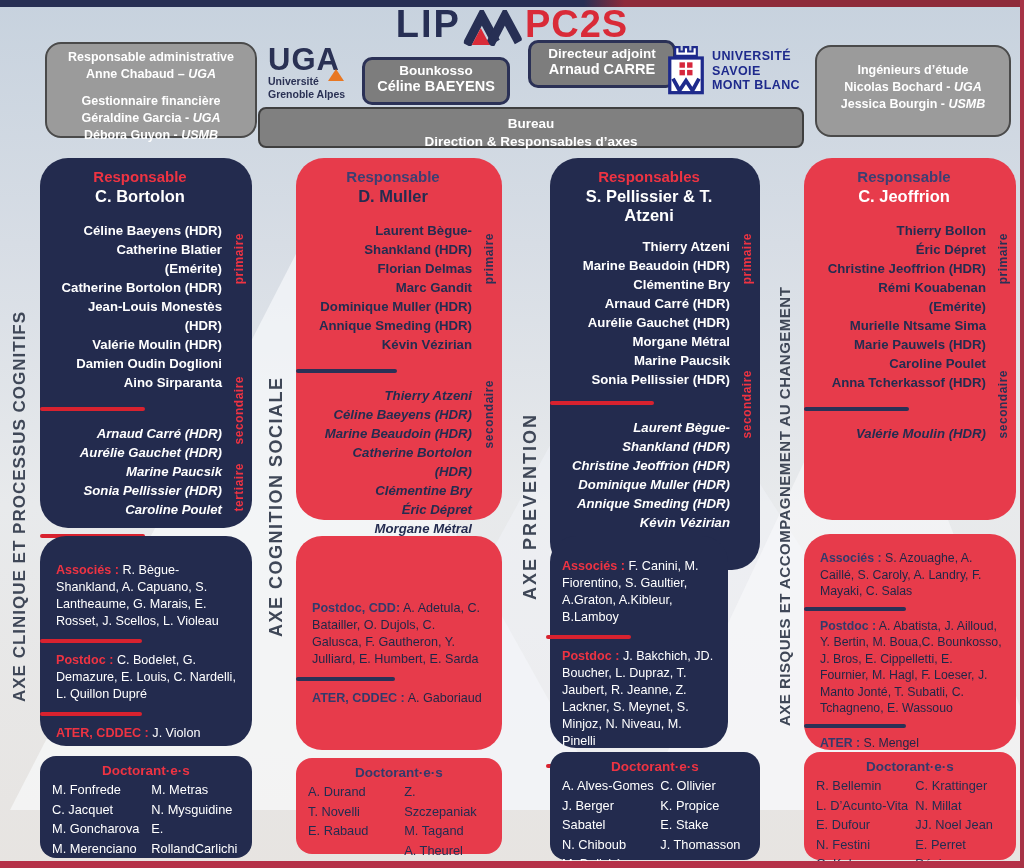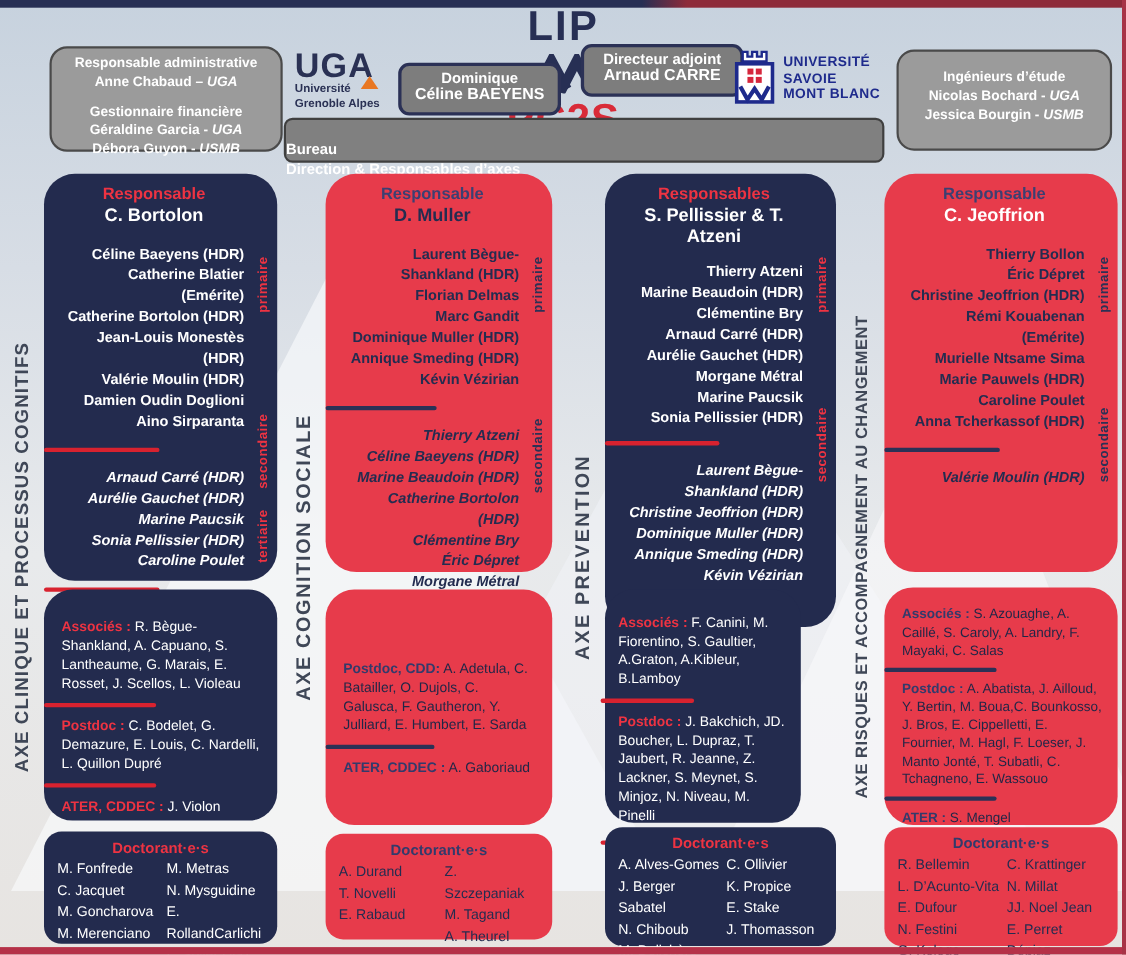--- a/index.html
+++ b/index.html
@@ -10,34 +10,34 @@
   .bar-top{position:absolute;top:0;left:0;right:0;height:7px;
            background:linear-gradient(90deg,#272f54 0%,#272f54 57%,#8e2b3a 61%,#8e2b3a 100%);z-index:40;}
   .bar-bottom{position:absolute;bottom:0;left:0;right:0;height:7px;background:#b53148;z-index:40;}
   .bar-right{position:absolute;top:0;right:0;bottom:0;width:4px;background:#a73346;z-index:40;}
   
   .mtn{position:absolute;z-index:1;}
   .m1{left:10px;top:250px;width:600px;height:560px;background:rgba(250,251,253,.62);clip-path:polygon(48% 0,0 100%,100% 100%);}
   .m2{left:350px;top:290px;width:620px;height:520px;background:rgba(240,243,247,.55);clip-path:polygon(46% 0,0 100%,100% 100%);}
   .m3{left:640px;top:320px;width:420px;height:490px;background:rgba(252,252,253,.5);clip-path:polygon(55% 0,0 100%,100% 100%);}
   
-  .logo{position:absolute;top:3px;left:50%;transform:translateX(-50%);display:flex;align-items:center;gap:3px;z-index:10;flex-direction:column;}
+  .logo{position:absolute;top:3px;left:50%;transform:translateX(-50%);display:flex;align-items:flex-end;gap:3px;z-index:10;}
   .logo .lip{font-size:38px;font-weight:bold;color:#272f54;letter-spacing:2px;}
   .logo .pc2s{font-size:38px;font-weight:bold;color:#d92b38;letter-spacing:1px;}
   
   .gray-panel{position:absolute;background:#9b9b9b;border:2px solid #4a4a4a;border-radius:16px;color:#fff;
               text-align:center;font-size:12.5px;font-weight:bold;line-height:17px;box-sizing:border-box;z-index:10;}
   .gray-panel .org{font-style:italic;}
   .dir-box{position:absolute;background:#7d7d7d;border:3px solid #2b3156;border-radius:10px;color:#fff;
            text-align:center;font-weight:bold;box-sizing:border-box;z-index:10;}
   .dir-box .role{font-size:13.5px;margin-top:3px;}
   .dir-box .name{font-size:14.5px;}
   .bureau{position:absolute;left:258px;top:107px;width:546px;height:41px;background:#808080;border:2px solid #3f3f3f;
-          border-radius:8px;color:#fff;font-weight:bold;font-size:13.5px;line-height:18px;
-          box-sizing:border-box;padding-top:18px;z-index:10;}
+          border-radius:8px;color:#fff;font-weight:bold;text-align:center;font-size:13.5px;line-height:18px;
+          box-sizing:border-box;padding-top:6px;z-index:10;}
   
   .uga-logo{position:absolute;left:268px;top:45px;width:92px;z-index:10;}
   .uga-acronym{font-size:31px;font-weight:bold;color:#2a3154;letter-spacing:1px;line-height:30px;}
   .uga-tri{position:absolute;left:60px;top:24px;width:0;height:0;border-left:8px solid transparent;
            border-right:8px solid transparent;border-bottom:12px solid #e87722;}
   .uga-sub{font-size:10.5px;font-weight:bold;color:#2a3154;line-height:12.5px;}
   
   .usmb-logo{position:absolute;left:666px;top:45px;display:flex;align-items:center;gap:6px;z-index:10;}
   .usmb-text{font-weight:bold;color:#1e2a8c;font-size:12.5px;line-height:14.5px;letter-spacing:.4px;}
   
@@ -114,21 +114,21 @@
   </div>
 
   <div class="uga-logo">
     <div class="uga-acronym">UGA</div>
     <span class="uga-tri"></span>
     <div class="uga-sub">Université</div>
     <div class="uga-sub">Grenoble Alpes</div>
   </div>
 
   <div class="dir-box" style="left:362px;top:57px;width:148px;height:48px;">
-    <div class="role">Dominique</div>
+    <div class="role">Bounkosso</div>
     <div class="name">Céline BAEYENS</div>
   </div>
   <div class="dir-box" style="left:514px;top:40px;width:148px;height:48px;margin-left:14px;">
     <div class="role">Directeur adjoint</div>
     <div class="name">Arnaud CARRE</div>
   </div>
 
   <div class="usmb-logo">
     <svg width="40" height="52" viewBox="0 0 36 48">
       <path d="M8 2 h4 v4 h4 v-4 h4 v4 h4 v-4 h4 v8 H8 z" fill="#fff" stroke="#1e2a8c" stroke-width="2"></path>

